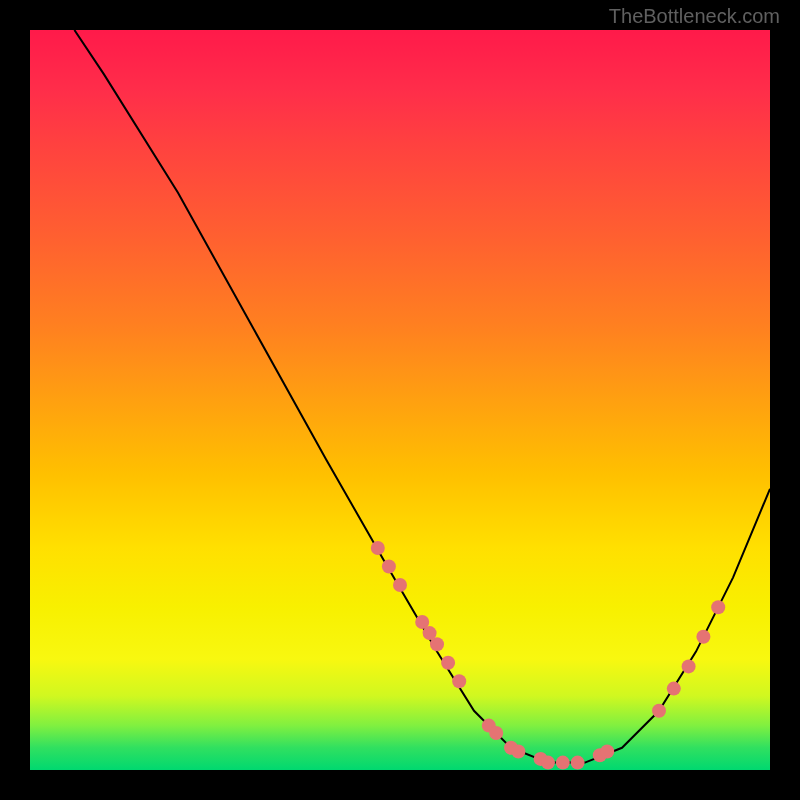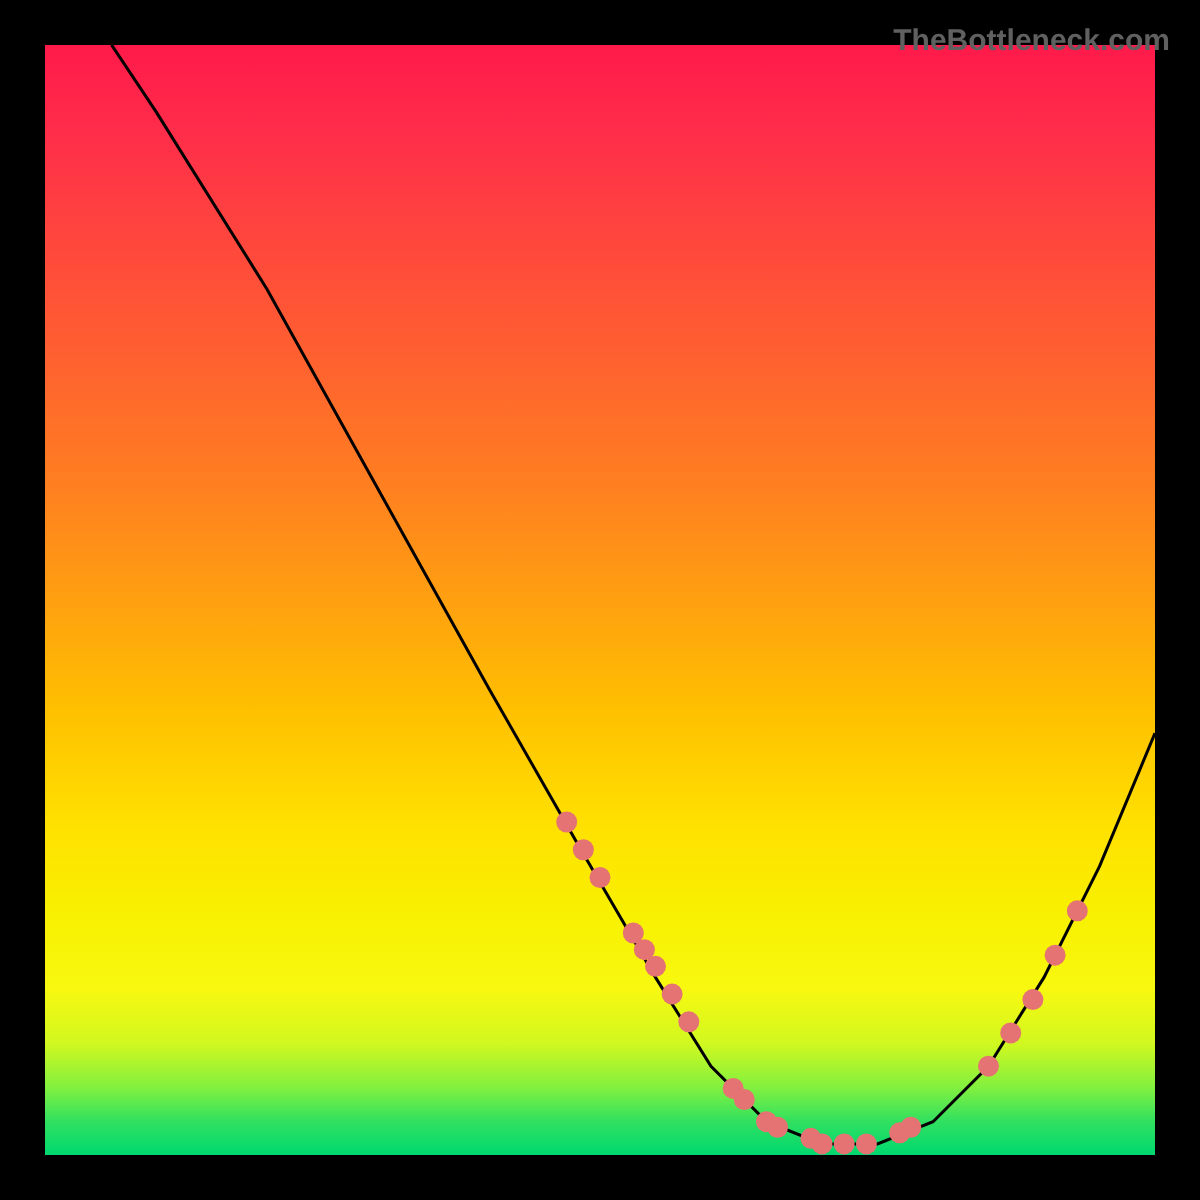--- a/index.html
+++ b/index.html
@@ -5,25 +5,25 @@
   * { margin: 0; padding: 0; box-sizing: border-box; }
   body {
     width: 800px;
     height: 800px;
     background: #000;
     position: relative;
     font-family: Arial, sans-serif;
   }
   .watermark {
     position: absolute;
-    top: 16px;
+    top: 5px;
     right: 20px;
     color: #606060;
     font-size: 20px;
-    font-weight: bold;
+    font-weight: normal;
     z-index: 10;
     margin-left: 40px;
   }
   .plot-area {
     position: absolute;
     left: 30px;
     top: 30px;
     width: 740px;
     height: 740px;
     overflow: hidden;

